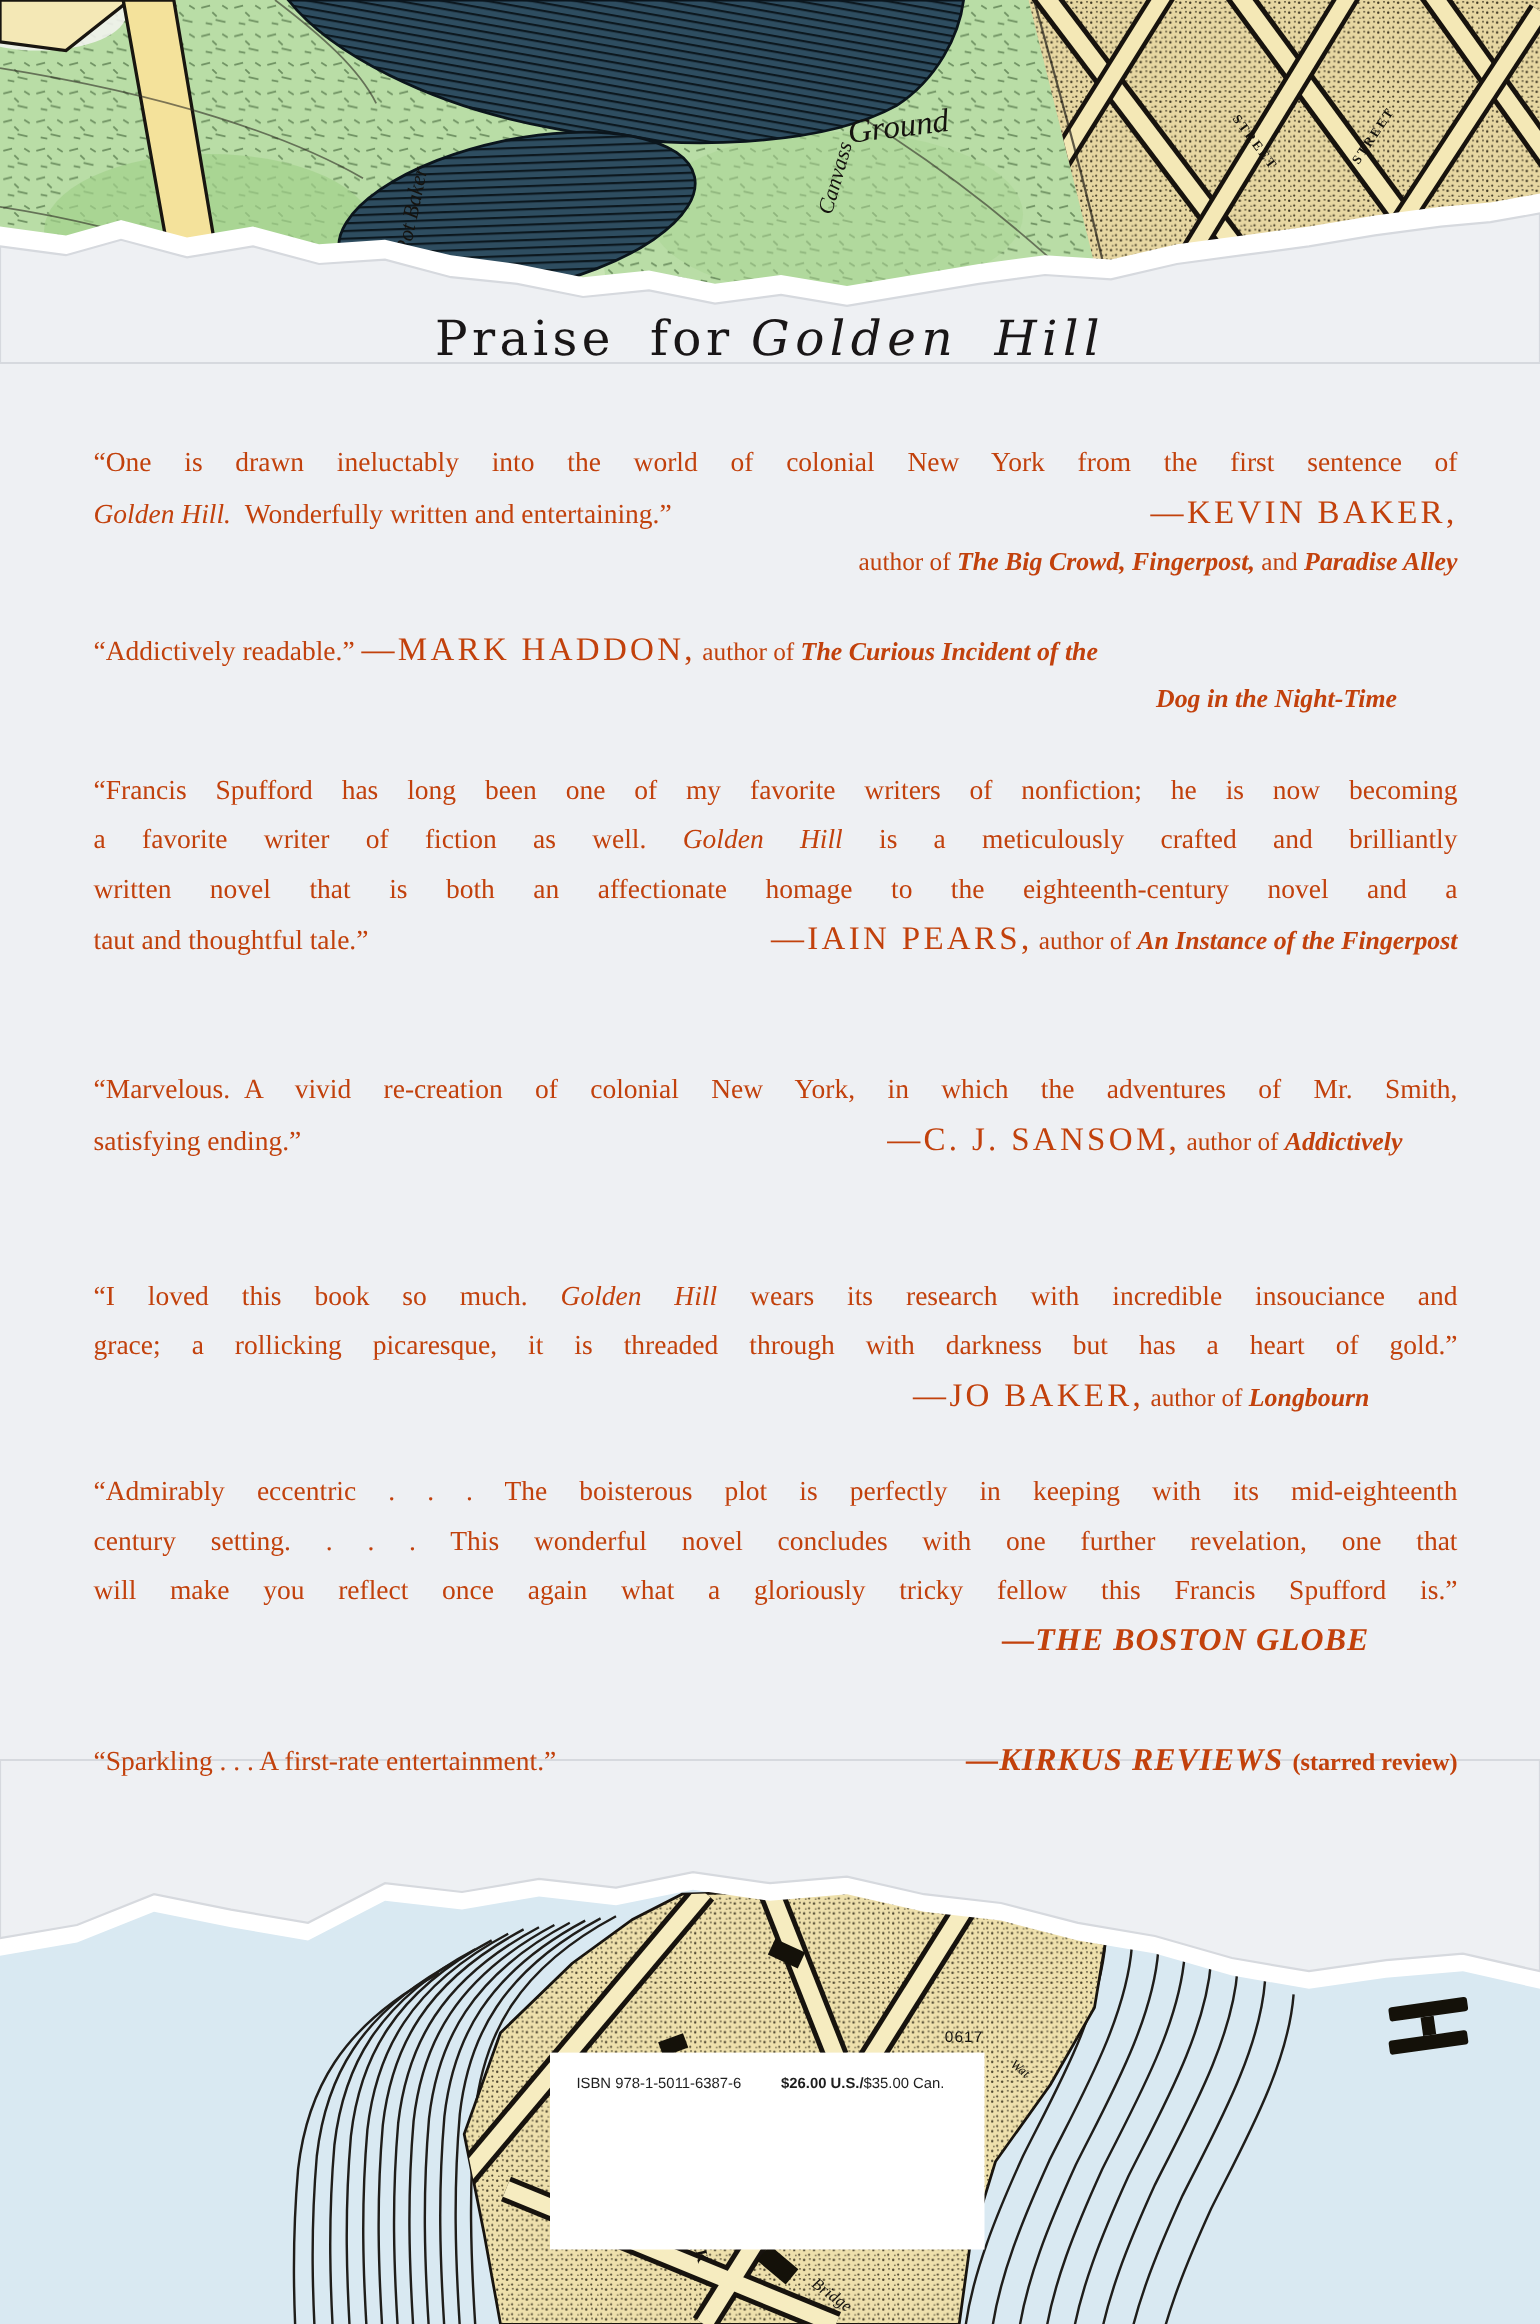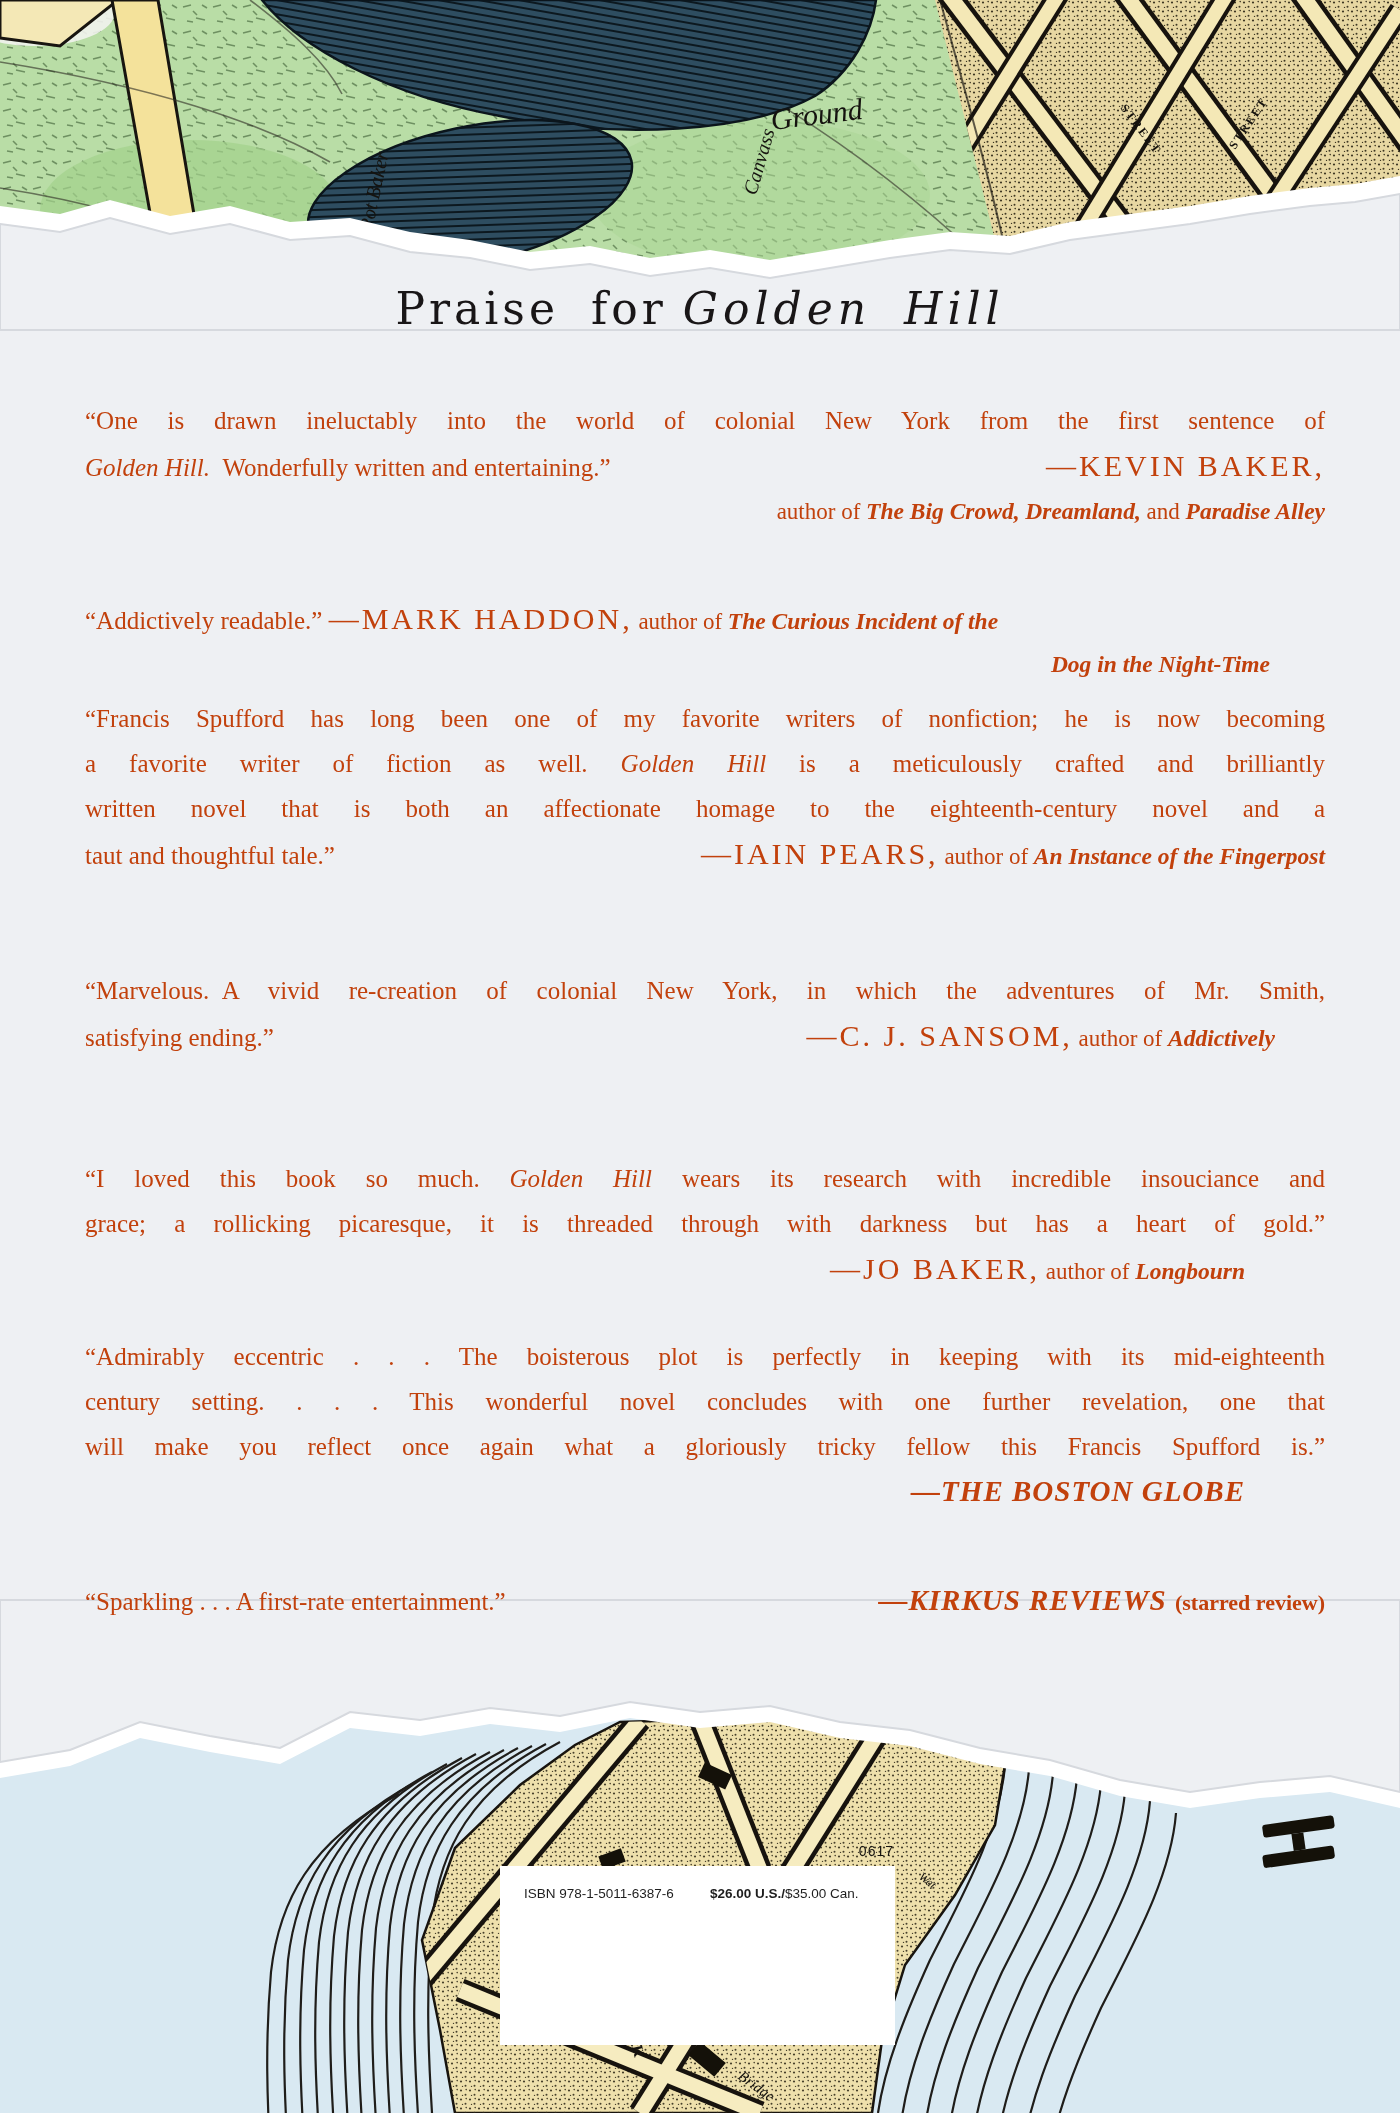--- a/index.html
+++ b/index.html
@@ -7,21 +7,21 @@
   .cover{position:absolute;inset:0;width:1400px;height:2113px;}
   svg.artwork{position:absolute;left:0;top:0;z-index:0;}
   .content{position:absolute;inset:0;z-index:1;}
 
   .title{position:absolute;top:283px;left:0;width:100%;text-align:center;
          font-family:"DejaVu Serif",serif;font-size:44px;color:#191617;
          letter-spacing:4px;word-spacing:14px;}
   .title .book{font-style:italic;margin-left:16px;letter-spacing:5px;}
 
   .quote{position:absolute;left:85px;width:1240px;color:#c2410c;}
-  .q0{top:398px}.q1{top:596px}.q2{top:696px}.q3{top:968px}
+  .q0{top:398px}.q1{top:568px}.q2{top:696px}.q3{top:968px}
   .q4{top:1156px}.q5{top:1334px}.q6{top:1578px}
   .line{height:45px;line-height:45px;font-family:"Liberation Serif",serif;font-size:25px;}
   .lf{text-align:justify;text-align-last:justify;}
   .ll{text-align:left;}
   .lr,.lr1,.lr2{text-align:right;}
   .lr1{padding-right:55px;}
   .lr2{padding-right:80px;}
   .ls,.ls1{display:flex;justify-content:space-between;align-items:baseline;}
   .ls1{padding-right:50px;}
   .sr{}
@@ -207,21 +207,21 @@
 
 <div class="content">
   <div class="title"><span>Praise for</span><span class="book">Golden Hill</span></div>
   <div id="quotes">
         <div class="quote q0">
           <div class="line lf"><span class="sr">“One is drawn ineluctably into the world of colonial New York from the first sentence of</span></div>
           <div class="line ls">
             <span><span class="si">Golden Hill.</span><span class="sr"> Wonderfully written and entertaining.”</span></span>
             <span><span class="sn">—KEVIN BAKER,</span></span>
           </div>
-          <div class="line lr"><span class="sa">author of </span><span class="st">The Big Crowd,</span><span class="sa"> </span><span class="st">Dreamland,</span><span class="sa"> and </span><span class="st">Paradise Alley</span></div>
+          <div class="line lr"><span class="sa">author of </span><span class="st">The Big Crowd,</span><span class="sa"> </span><span class="st">Fingerpost,</span><span class="sa"> and </span><span class="st">Paradise Alley</span></div>
         </div>
         <div class="quote q1">
           <div class="line ll"><span class="sr">“Addictively readable.” </span><span class="sn">—MARK HADDON,</span><span class="sa"> author of </span><span class="st">The Curious Incident of the</span></div>
           <div class="line lr1"><span class="st">Dog in the Night-Time</span></div>
         </div>
         <div class="quote q2">
           <div class="line lf"><span class="sr">“Francis Spufford has long been one of my favorite writers of nonfiction; he is now becoming</span></div>
           <div class="line lf"><span class="sr">a favorite writer of fiction as well. </span><span class="si">Golden Hill</span><span class="sr"> is a meticulously crafted and brilliantly</span></div>
           <div class="line lf"><span class="sr">written novel that is both an affectionate homage to the eighteenth-century novel and a</span></div>
           <div class="line ls">

